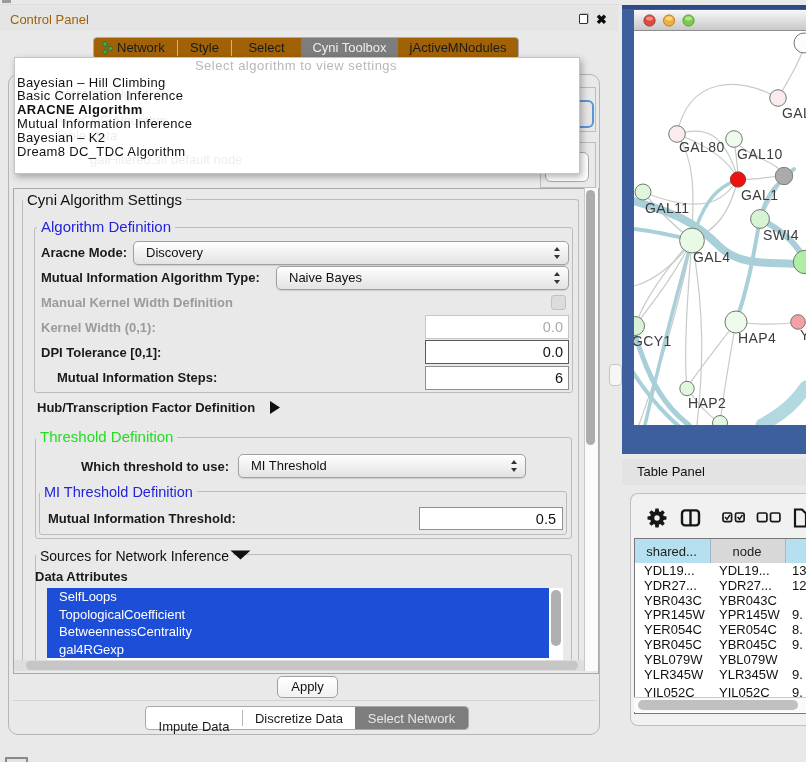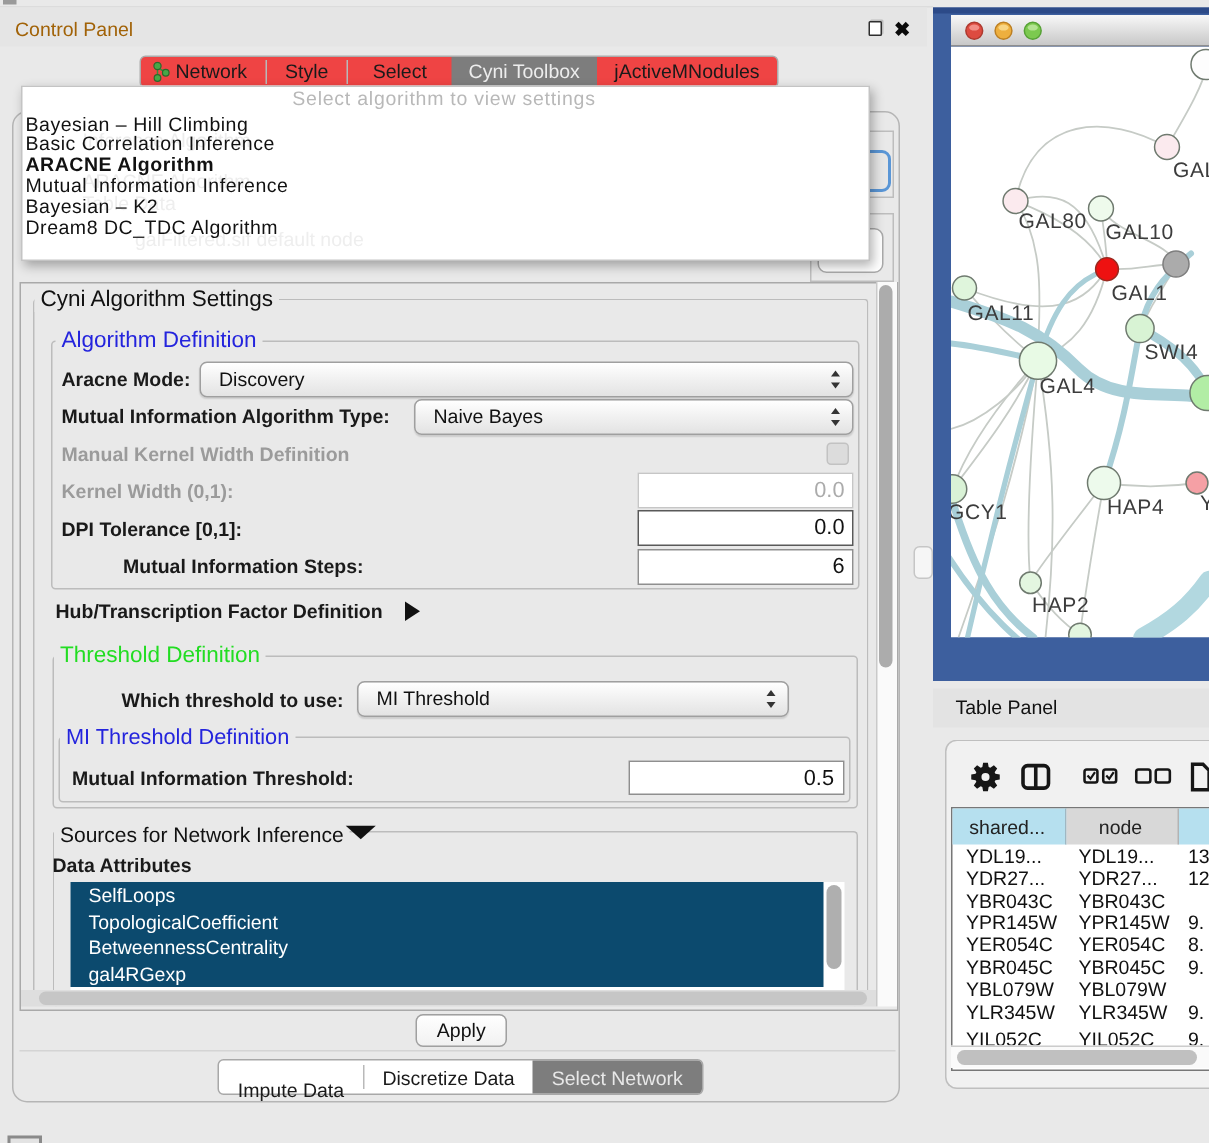--- a/index.html
+++ b/index.html
@@ -19,21 +19,21 @@
 <body>
 
 <div class="abs" style="left:2px;top:0;width:9px;height:3px;background:#9a9a9a;"></div>
 <div class="abs" style="left:0;top:4px;width:622px;height:1px;background:#dcdcdc;"></div>
 
 <div class="abs" style="left:0;top:5px;width:618px;height:26px;background:#e5e5e5;"></div>
 <div class="abs r13" style="left:10px;top:12px;color:#a16207;">Control Panel</div>
 <div class="abs" style="left:579px;top:14px;width:7px;height:8px;border:1.5px solid #2e2e2e;border-radius:1px;background:#ffffff;box-shadow:1px -1px 0 #bdbdbd;"></div>
 <div class="abs" style="left:596px;top:12px;font-size:13px;font-weight:bold;color:#0a0a0a;">✖</div>
 
-<div id="tabbar" class="abs" style="left:93px;top:37px;width:424px;height:20px;background:#ef4444;border:1px solid #acacac;border-radius:4px;font-size:13px;color:#1a1a1a;">
+<div id="tabbar" class="abs" style="left:93px;top:37px;width:424px;height:20px;background:#a16207;border:1px solid #acacac;border-radius:4px;font-size:13px;color:#1a1a1a;">
   <div class="abs" style="left:0;top:0;width:83px;height:20px;">
     <svg class="abs" style="left:7px;top:3px;" width="13" height="14" viewBox="0 0 13 14">
       <line x1="4" y1="4" x2="9" y2="7" stroke="#3a8a3a" stroke-width="1"></line>
       <line x1="4" y1="4" x2="4" y2="11" stroke="#3a8a3a" stroke-width="1"></line>
       <circle cx="4" cy="3" r="2.4" fill="#47a747" stroke="#2c682c" stroke-width="0.8"></circle>
       <circle cx="9.5" cy="7.5" r="2.2" fill="#47a747" stroke="#2c682c" stroke-width="0.8"></circle>
       <circle cx="4" cy="11" r="2.2" fill="#47a747" stroke="#2c682c" stroke-width="0.8"></circle>
     </svg>
     <span class="abs" style="left:23px;top:2px;">Network</span>
   </div>
@@ -85,21 +85,21 @@
 
 <div class="abs b13 gray" style="left:41px;top:295px;">Manual Kernel Width Definition</div>
 <div class="abs" style="left:551px;top:295px;width:13px;height:13px;background:#dcdcdc;border:1px solid #c2c2c2;border-radius:3px;"></div>
 
 <div class="abs b13 gray" style="left:41px;top:320px;">Kernel Width (0,1):</div>
 <div class="tfield" style="left:425px;top:315px;width:137px;height:21px;border:1px solid #c6c6c6;color:#ababab;padding:1px 5px 0 0;line-height:21px;">0.0</div>
 
 <div class="abs b13" style="left:41px;top:345px;">DPI Tolerance [0,1]:</div>
 <div class="tfield" style="left:425px;top:340px;width:137px;height:21px;border:1px solid #595959;color:#111;padding:1px 5px 0 0;line-height:21px;">0.0</div>
 
-<div class="abs b13" style="left:52px;top:370px;padding-left:30px;">Mutual Information Steps:</div>
+<div class="abs b13" style="left:27px;top:370px;padding-left:30px;">Mutual Information Steps:</div>
 <div class="tfield" style="left:425px;top:366px;width:137px;height:21px;border:1px solid #8f8f8f;color:#111;padding:1px 5px 0 0;line-height:21px;">6</div>
 
 <div class="abs b13" style="left:37px;top:400px;">Hub/Transcription Factor Definition</div>
 <svg class="abs" style="left:268px;top:400px;" width="13" height="15" viewBox="0 0 13 15">
     <path d="M2 1 L12 7.5 L2 14 Z" fill="#111"></path>
   </svg>
 
 <div class="groupbox" style="left:35px;top:437px;width:535px;height:100px;"></div>
 <div class="glabel" style="left:36px;top:429px;color:#22dd22;">Threshold Definition</div>
 
@@ -120,21 +120,21 @@
 
 <div class="groupbox" style="left:35px;top:554px;width:535px;height:116px;border-bottom:none;"></div>
 <div class="glabel" style="left:36px;top:547.5px;color:#111;font-size:14px;">Sources for Network Inference</div>
 <svg class="abs" style="left:229px;top:549.5px;" width="23" height="10" viewBox="0 0 23 10">
     <path d="M1.5 0.5 L21.5 0.5 L11.5 9.5 Z" fill="#111"></path>
   </svg>
 
 <div class="abs b13" style="left:35px;top:568.5px;">Data Attributes</div>
 
 <div class="abs" style="left:47px;top:588px;width:516px;height:73px;background:#ffffff;"></div>
-<div class="abs" style="left:47px;top:588px;width:502px;height:70px;background:#0c4a6e;color:#ffffff;font-size:13px;">
+<div class="abs" style="left:47px;top:588px;width:502px;height:70px;background:#1d4ed8;color:#ffffff;font-size:13px;">
   <div style="padding:1px 0 0 12px;height:16.5px;">SelfLoops</div>
   <div style="padding:1px 0 0 12px;height:16.5px;">TopologicalCoefficient</div>
   <div style="padding:1px 0 0 12px;height:16.5px;">BetweennessCentrality</div>
   <div style="padding:1px 0 0 12px;height:16.5px;">gal4RGexp</div>
 </div>
 <div class="abs" style="left:551px;top:590px;width:10px;height:56px;background:#afafaf;border-radius:5px;"></div>
 
 <div class="abs" style="left:14px;top:660px;width:570px;height:11px;background:#dedede;"></div>
 <div class="abs" style="left:26px;top:661px;width:552px;height:9px;background:#c6c6c6;border-radius:5px;"></div>
 

